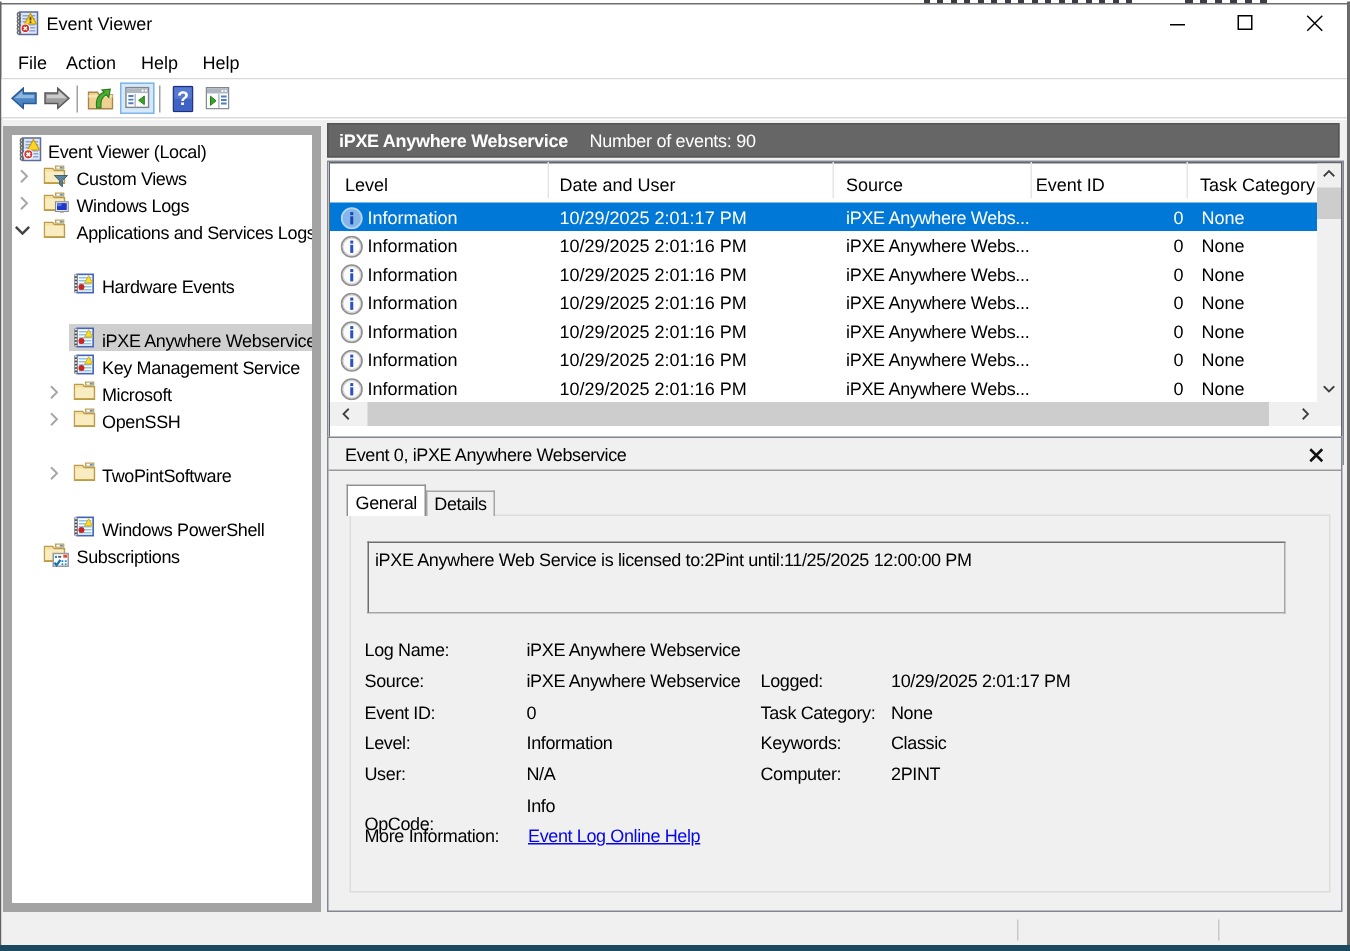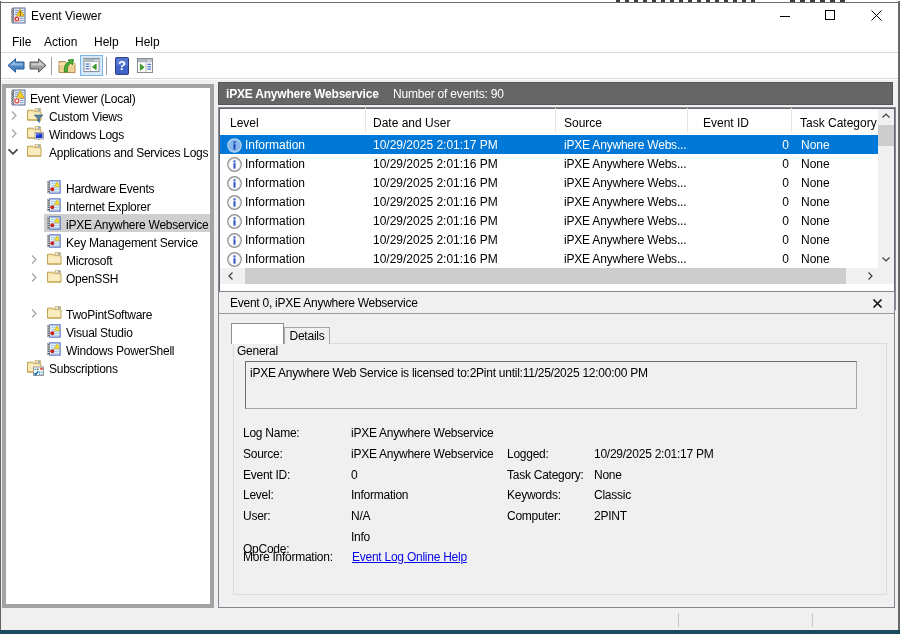--- a/index.html
+++ b/index.html
@@ -151,21 +151,21 @@
   <path d="M0.6 11.4 H14 v0.8 H0.6 Z" fill="#c8a548"></path>
 </g>
 <g id="chevR">
         <path d="M0.5 0.5 L4.5 4.5 L0.5 8.5" stroke="#a6a6a6" stroke-width="1.3" fill="none"></path>
       </g>
 <g id="chevD">
         <path d="M0.5 1 L4.5 5 L8.5 1" stroke="#444" stroke-width="1.5" fill="none"></path>
       </g>
 </defs>
 </svg>
-<div class="a" id="treepane" style="left:2px;top:84px;width:212px;height:524px;background:#fff;border:4px solid #a3a3a3;overflow:hidden">
+<div class="a" id="treepane" style="left:2px;top:84px;width:212px;height:524px;background:#fff;border:6px solid #a3a3a3;overflow:hidden">
   <div class="tree-row" style="top:0">
     <svg class="a" style="left:4px;top:1px" width="16" height="17" viewBox="0 0 16 17">
       <rect x="3" y="1" width="12" height="15" fill="#dde7f6" stroke="#5a6c9b"></rect>
       <g stroke="#8aa5d6" stroke-width="1">
           <line x1="5" y1="3.5" x2="13.5" y2="3.5"></line>
           <line x1="5" y1="5.5" x2="13.5" y2="5.5"></line>
           <line x1="5" y1="7.5" x2="13.5" y2="7.5"></line>
           <line x1="5" y1="9.5" x2="13.5" y2="9.5"></line>
           <line x1="5" y1="11.5" x2="13.5" y2="11.5"></line>
           <line x1="5" y1="13.5" x2="13.5" y2="13.5"></line>
@@ -215,26 +215,20 @@
         <use href="#folder"></use>
       </svg>
     <span class="tl" style="left:43px">Applications and Services Logs</span>
   </div>
   <div class="tree-row" style="top:90px">
     <svg class="a" style="left:41px;top:2px" width="14" height="14" viewBox="0 0 14 14">
         <use href="#logicon"></use>
       </svg>
     <span class="tl" style="left:60px">Hardware Events</span>
   </div>
-  <div class="tree-row" style="top:108px">
-    <svg class="a" style="left:41px;top:2px" width="14" height="14" viewBox="0 0 14 14">
-        <use href="#logicon"></use>
-      </svg>
-    <span class="tl" style="left:60px">Internet Explorer</span>
-  </div>
   <div class="tree-row" style="top:126px">
     <div class="a" style="left:38px;top:0;width:170px;height:18px;background:#cfcfcf"></div>
     <svg class="a" style="left:41px;top:2px" width="14" height="14" viewBox="0 0 14 14">
         <use href="#logicon"></use>
       </svg>
     <span class="tl" style="left:60px">iPXE Anywhere Webservice</span>
   </div>
   <div class="tree-row" style="top:144px">
     <svg class="a" style="left:41px;top:2px" width="14" height="14" viewBox="0 0 14 14">
         <use href="#logicon"></use>
@@ -260,26 +254,20 @@
     <span class="tl" style="left:60px">OpenSSH</span>
   </div>
   <div class="tree-row" style="top:216px">
     <svg class="a" style="left:25px;top:5px" width="6" height="9" viewBox="0 0 5 9">
         <use href="#chevR"></use>
       </svg>
     <svg class="a" style="left:41px;top:2px" width="15" height="13" viewBox="0 0 15 13">
         <use href="#folder"></use>
       </svg>
     <span class="tl" style="left:60px">TwoPintSoftware</span>
-  </div>
-  <div class="tree-row" style="top:234px">
-    <svg class="a" style="left:41px;top:2px" width="14" height="14" viewBox="0 0 14 14">
-        <use href="#logicon"></use>
-      </svg>
-    <span class="tl" style="left:60px">Visual Studio</span>
   </div>
   <div class="tree-row" style="top:252px">
     <svg class="a" style="left:41px;top:2px" width="14" height="14" viewBox="0 0 14 14">
         <use href="#logicon"></use>
       </svg>
     <span class="tl" style="left:60px">Windows PowerShell</span>
   </div>
   <div class="tree-row" style="top:270px">
     <svg class="a" style="left:21px;top:2px" width="17" height="17" viewBox="0 0 17 17">
         <use href="#folder"></use>
@@ -320,21 +308,21 @@
 </defs>
   </svg>
 <div class="a" id="evtable" style="left:218px;top:107px;width:678px;height:203px;background:#fff;border:1px solid #828790;box-shadow:inset 0 0 0 1px #64666b">
   <div class="hdrsep" style="left:146px"></div>
   <div class="hdrsep" style="left:336px"></div>
   <div class="hdrsep" style="left:468px"></div>
   <div class="hdrsep" style="left:572px"></div>
   <div class="a" style="left:11px;top:8px">Level</div>
   <div class="a" style="left:154px;top:8px">Date and User</div>
   <div class="a" style="left:345px;top:8px">Source</div>
-  <div class="a" style="left:484px;top:8px;width:109px;text-align:left">Event ID</div>
+  <div class="a" style="left:440px;top:8px;width:109px;text-align:center">Event ID</div>
   <div class="a" style="left:581px;top:8px">Task Category</div>
   <div class="a" style="left:1px;top:27px;width:658px;height:19px;background:#0078d7;color:#fff">
     <svg class="a" style="left:7px;top:3px" width="15" height="15" viewBox="0 0 15 15">
         <use href="#infoicoSel"></use>
       </svg>
     <span class="a" style="left:25px;top:3px">Information</span>
     <span class="a" style="left:153px;top:3px">10/29/2025 2:01:17 PM</span>
     <span class="a" style="left:344px;top:3px;letter-spacing:-0.2px">iPXE Anywhere Webs...</span>
     <span class="a" style="left:460px;top:3px;width:109px;text-align:right">0</span>
     <span class="a" style="left:581px;top:3px">None</span>
@@ -421,21 +409,21 @@
 </div>
 
 <div class="a" id="botpane" style="left:218px;top:291px;width:677px;height:317px;background:#f0f0f0;border:1px solid #828790;letter-spacing:-0.25px">
   <div class="a" style="left:0;top:0;width:675px;height:22px;border-bottom:1px solid #9a9a9a">
     <span class="a" style="left:11px;top:4px">Event 0, iPXE Anywhere Webservice</span>
   </div>
   <svg class="a" style="left:653px;top:6px" width="11" height="11">
       <path d="M1.5 1.5 L9.5 9.5 M9.5 1.5 L1.5 9.5" stroke="#111" stroke-width="1.7"></path>
     </svg>
   <div class="a" style="left:14px;top:51px;width:654px;height:252px;border:1px solid #dcdcdc"></div>
-  <div class="a" style="left:12px;top:31px;width:53px;height:21px;background:#fff;border:1px solid #8f8f8f;border-bottom:none;text-align:center;padding-top:20px;z-index:2">General</div>
+  <div class="a" style="left:12px;top:31px;width:53px;height:21px;background:#fff;border:1px solid #8f8f8f;border-bottom:none;text-align:center;padding-top:4px;z-index:2">General</div>
   <div class="a" style="left:65px;top:35px;width:46px;height:17px;background:#f0f0f0;border:1px solid #a5a5a5;border-bottom:none;text-align:center;padding-top:1px;z-index:1">Details</div>
   <div class="a" style="left:26px;top:69px;width:612px;height:48px;background:#f0f0f0;border:1px solid #a5a5a5;border-top-color:#6e6e6e;border-left-color:#6e6e6e">
     <span class="a" style="left:4px;top:4px">iPXE Anywhere Web Service is licensed to:2Pint until:11/25/2025 12:00:00 PM</span>
   </div>
   <div class="a" style="left:24px;top:134px">Log Name:</div>
   <div class="a" style="left:132px;top:134px">iPXE Anywhere Webservice</div>
   <div class="a" style="left:24px;top:155px">Source:</div>
   <div class="a" style="left:132px;top:155px">iPXE Anywhere Webservice</div>
   <div class="a" style="left:288px;top:155px">Logged:</div>
   <div class="a" style="left:375px;top:155px">10/29/2025 2:01:17 PM</div>

